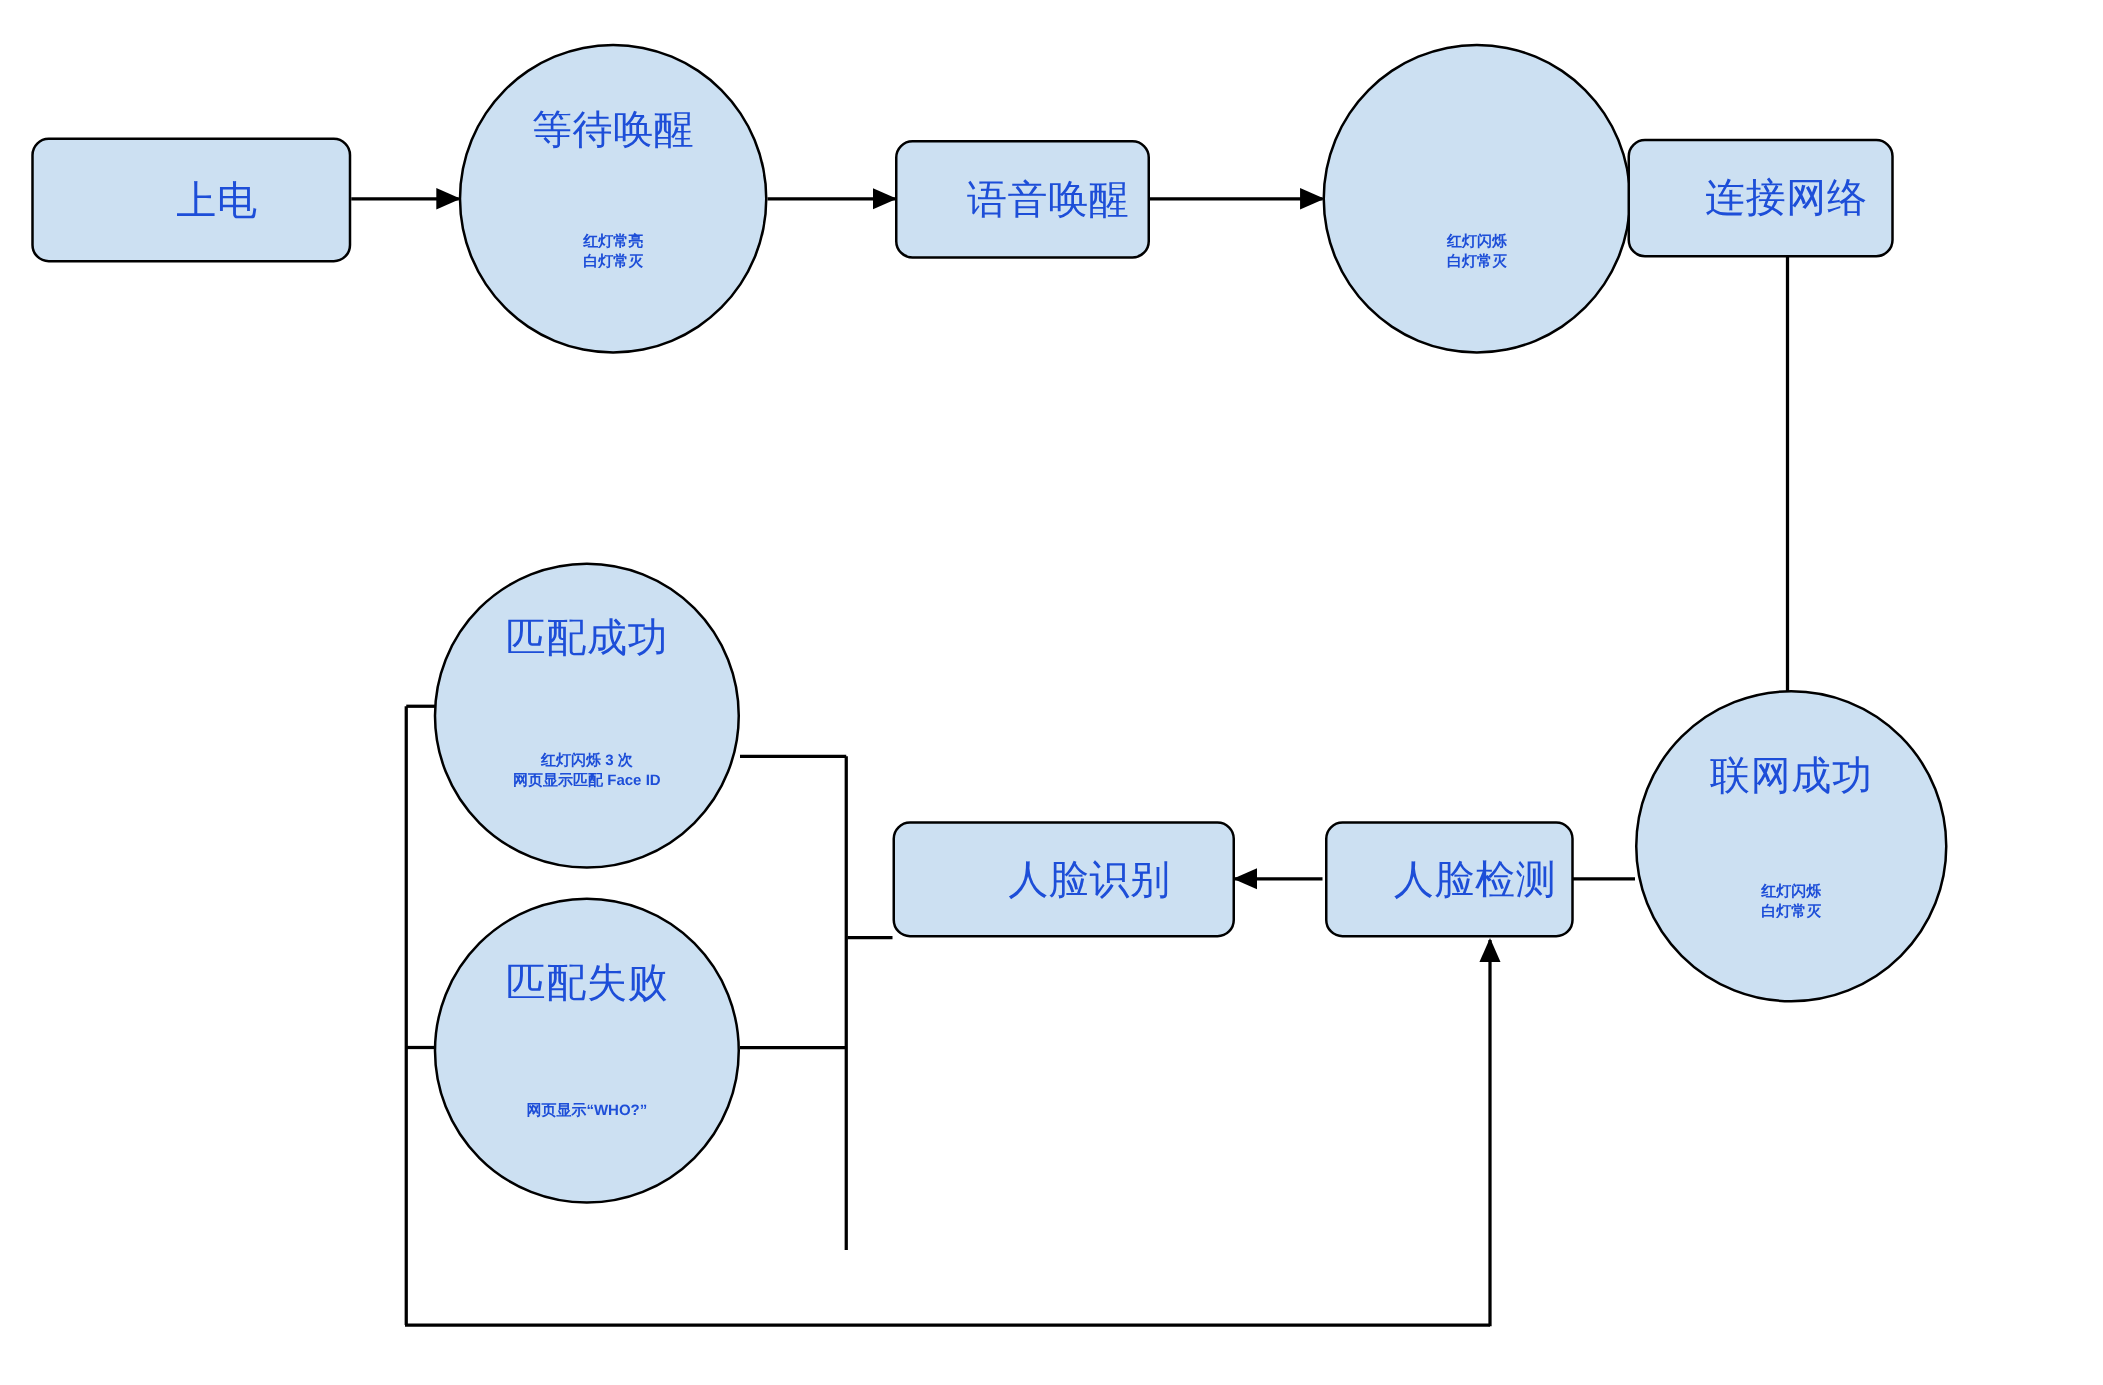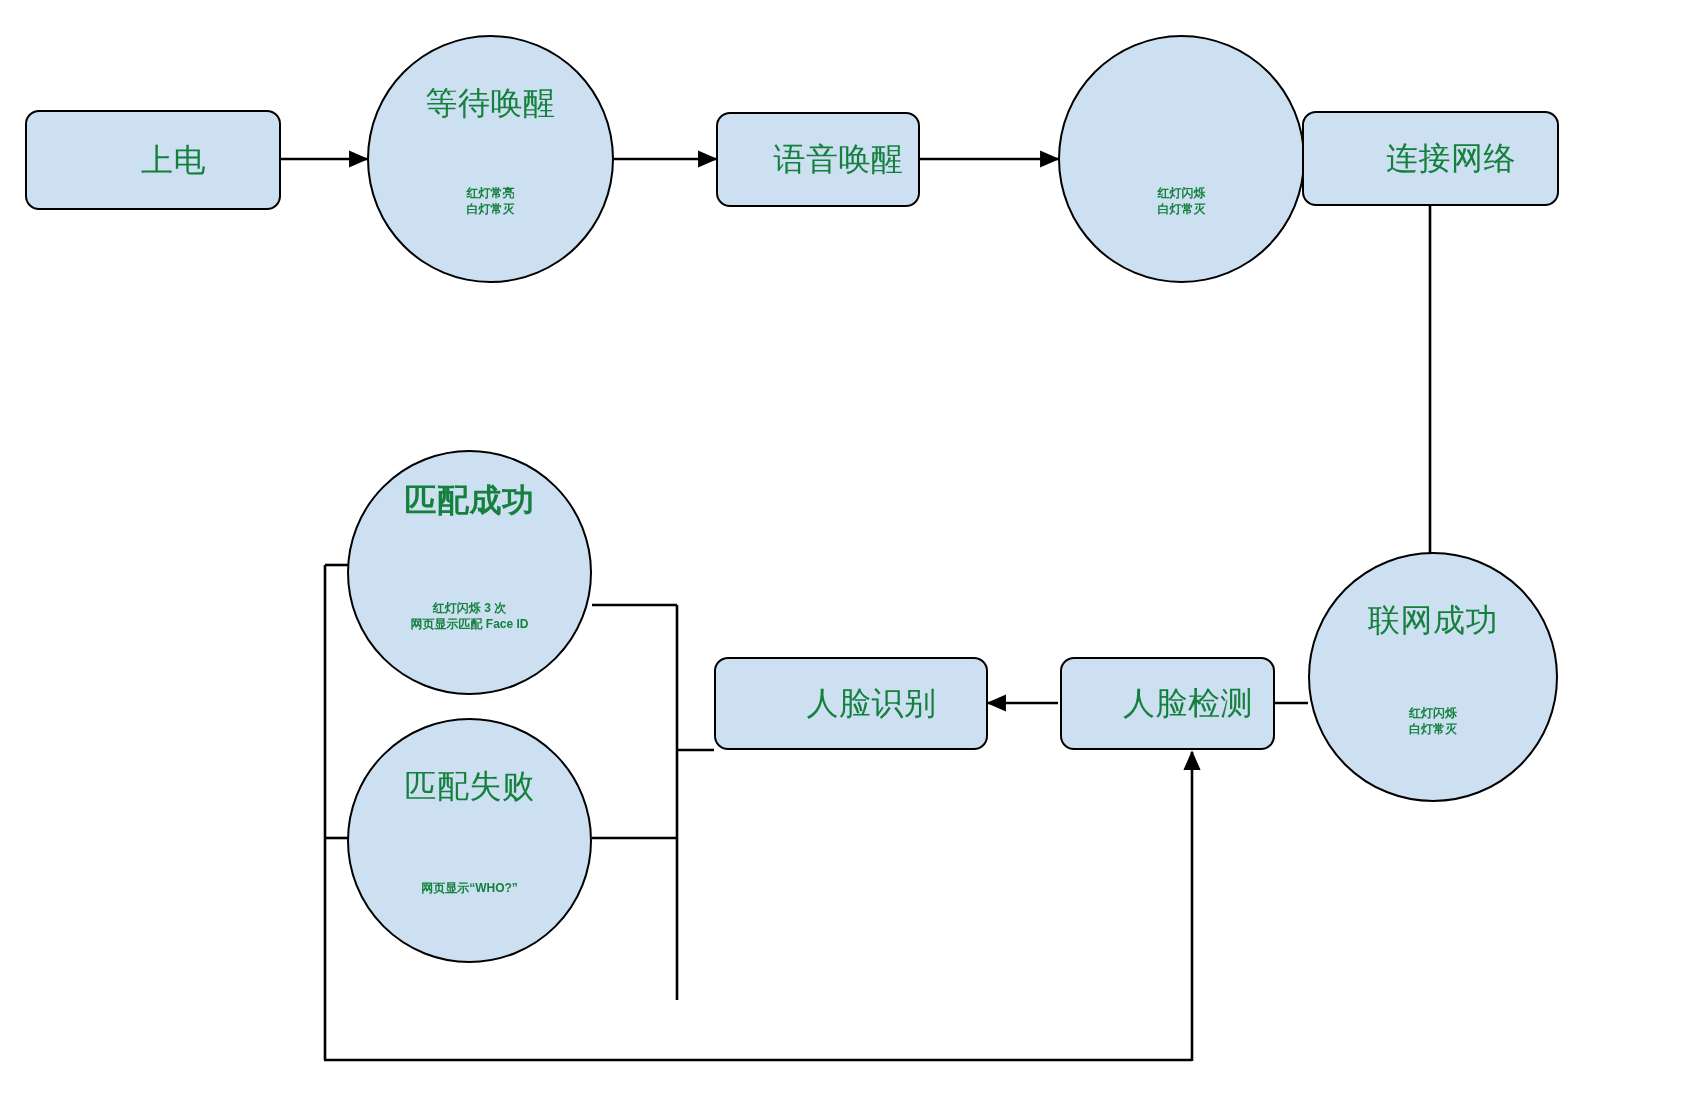--- a/index.html
+++ b/index.html
@@ -28,21 +28,21 @@
   }
   .node {
     position: absolute;
     box-sizing: border-box;
     background: #cce0f2;
     border: 2.2px solid #000000;
     display: flex;
     flex-direction: column;
     align-items: center;
     justify-content: center;
-    color: #15803d;
+    color: #1d4ed8;
     text-align: center;
   }
   .node.box {
     border-radius: 14px;
     padding-left: 41px;
   }
   .node.circle {
     border-radius: 50%;
   }
   .node-title {
@@ -129,44 +129,44 @@
     <div class="node-title">语音唤醒</div>
   </div>
 
   <div class="node circle" style="left:1058px; top:35px; width:247px; height:248px;">
     <div class="circle-sub-wrap" style="top:148px;">
       <div class="node-sub">红灯闪烁</div>
       <div class="node-sub">白灯常灭</div>
     </div>
   </div>
 
-  <div class="node box" style="left:1302px; top:111px; width:257px; height:95px;">
+  <div class="node box" style="left:1302px; top:111px; width:213px; height:95px;">
     <div class="node-title">连接网络</div>
   </div>
 
   <div class="node circle" style="left:1308px; top:552px; width:250px; height:250px;">
     <div class="circle-title-wrap" style="top:48px;">
       <span class="node-title">联网成功</span>
     </div>
     <div class="circle-sub-wrap" style="top:151px;">
       <div class="node-sub">红灯闪烁</div>
       <div class="node-sub">白灯常灭</div>
     </div>
   </div>
 
-  <div class="node box" style="left:1060px; top:657px; width:215px; height:93px;">
+  <div class="node box" style="left:1060px; top:657px; width:199px; height:93px;">
     <div class="node-title">人脸检测</div>
   </div>
 
   <div class="node box" style="left:714px; top:657px; width:274px; height:93px;">
     <div class="node-title">人脸识别</div>
   </div>
 
   <div class="node circle" style="left:347px; top:450px; width:245px; height:245px;">
-    <div class="circle-title-wrap" style="top:30px;font-weight:bold;">
+    <div class="circle-title-wrap" style="top:40px;">
       <span class="node-title">匹配成功</span>
     </div>
     <div class="circle-sub-wrap" style="top:148px;">
       <div class="node-sub">红灯闪烁 3 次</div>
       <div class="node-sub">网页显示匹配 Face ID</div>
     </div>
   </div>
 
   <div class="node circle" style="left:347px; top:718px; width:245px; height:245px;">
     <div class="circle-title-wrap" style="top:48px;">

